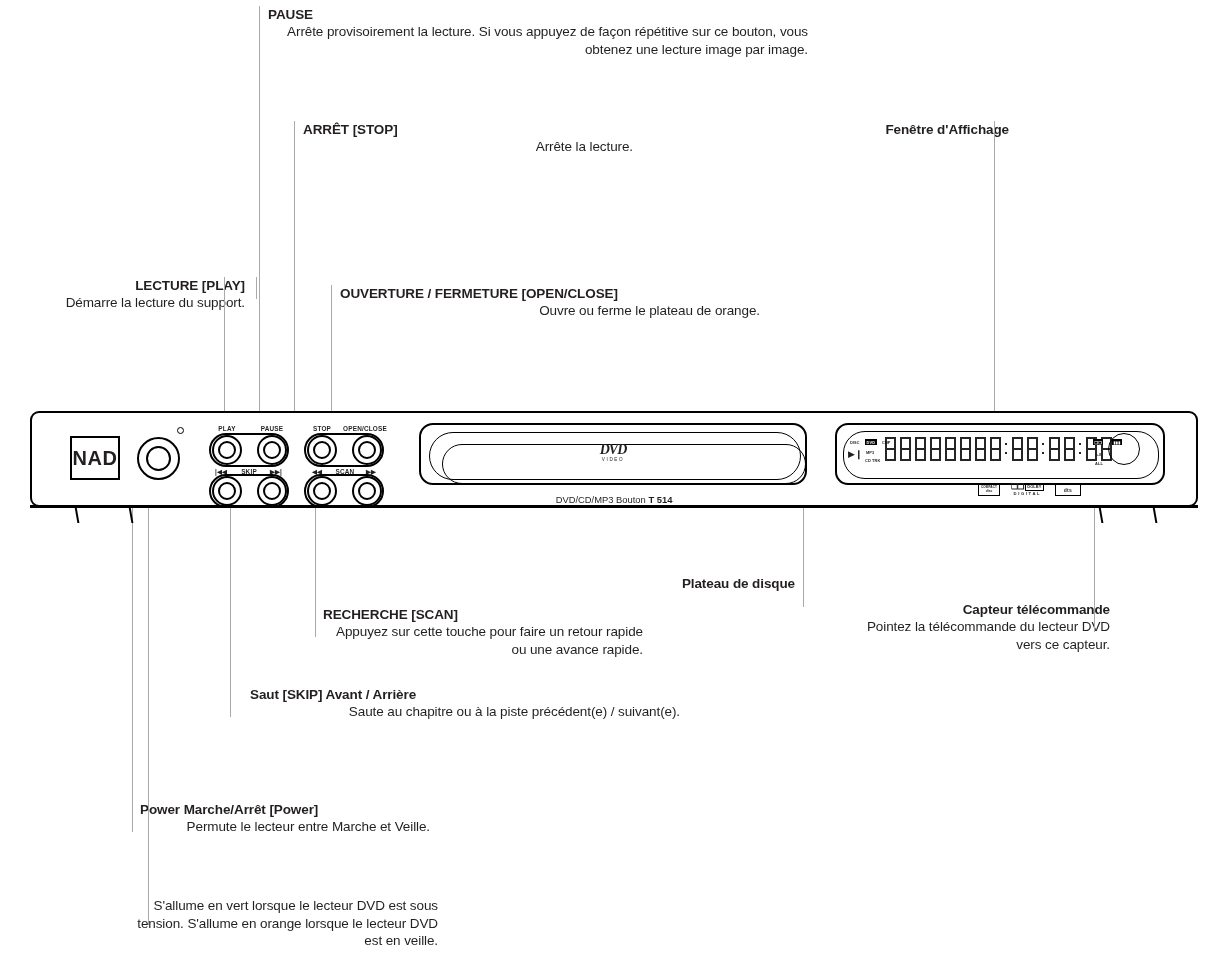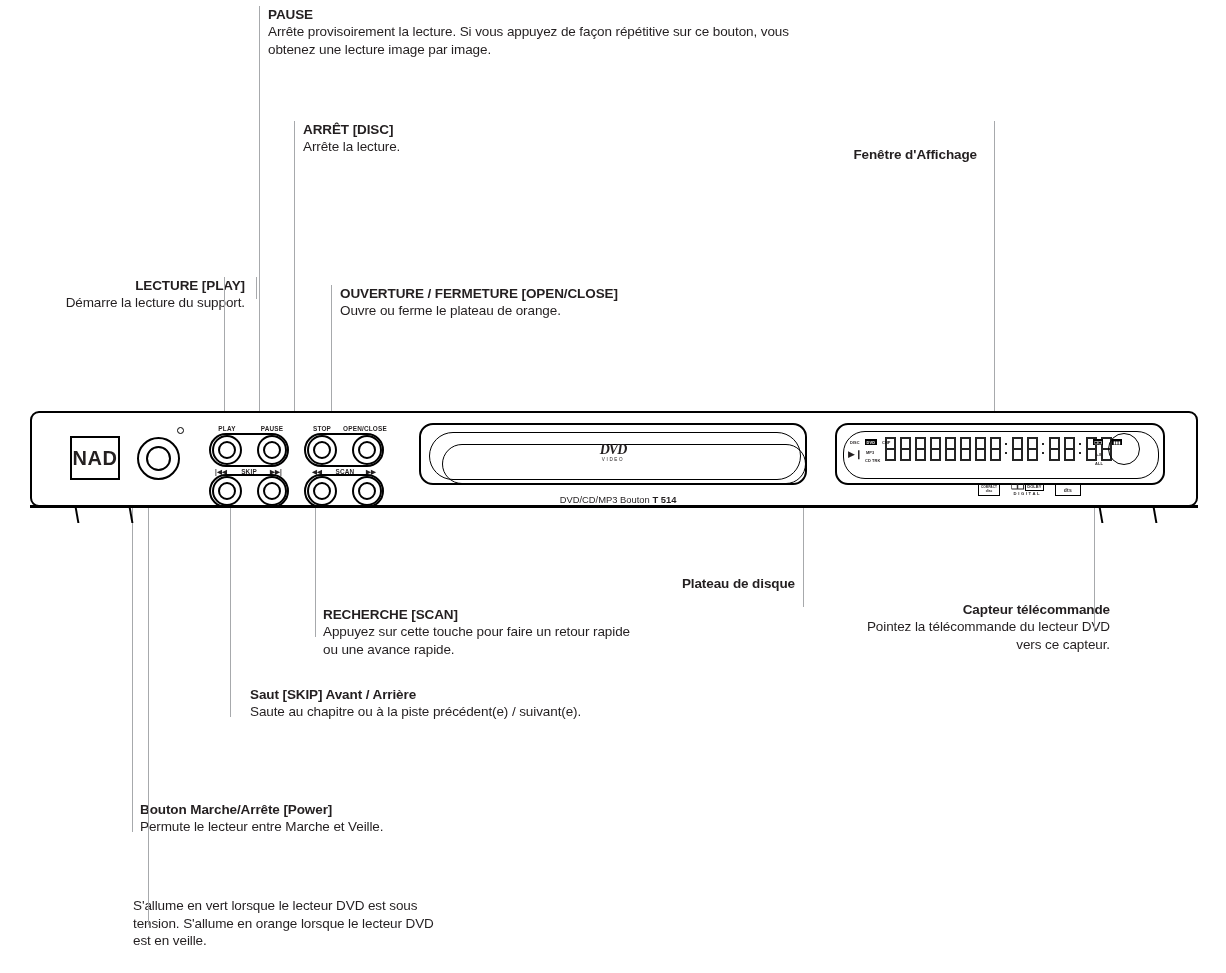--- a/index.html
+++ b/index.html
@@ -11,29 +11,30 @@
     overflow:hidden;
   }
   .callout{position:absolute;}
   .callout .c-title{
     font-weight:bold;font-size:13.5px;line-height:17px;
     letter-spacing:-0.1px;
   }
   .callout .c-body{
     font-weight:normal;font-size:13.5px;line-height:17.5px;
     letter-spacing:-0.1px;
+    text-align:right;
   }
   .callout.right{text-align:right;}
   .callout.left{text-align:left;}
 
   
   .vline{position:absolute;background:#a7a9ac;width:1.4px;}
 
   
-  #device{position:absolute;left:30px;top:411px;width:1168px;height:110px;padding-left:8px;}
+  #device{position:absolute;left:30px;top:411px;width:1168px;height:110px;}
   .chassis{
     position:absolute;left:0;top:0;width:1168px;height:96px;
     border:2.2px solid #000;border-radius:9px;
     background:#ffffff;box-sizing:border-box;
   }
   .chassis-base{
     position:absolute;left:0;top:94px;width:1168px;height:3px;background:#000;
   }
   .foot{position:absolute;height:16px;border-left:2px solid #000;border-right:2px solid #000;}
 
@@ -159,25 +160,25 @@
 </style>
 </head>
 <body>
 
 <div class="callout left" style="left:268px;top:6px;width:540px;">
   <div class="c-title">PAUSE</div>
   <div class="c-body">Arrête provisoirement la lecture. Si vous appuyez de façon répétitive sur ce bouton, vous obtenez une lecture image par image.</div>
 </div>
 
 <div class="callout left" style="left:303px;top:121px;width:330px;">
-  <div class="c-title">ARRÊT [DISC]</div>
+  <div class="c-title">ARRÊT [STOP]</div>
   <div class="c-body">Arrête la lecture.</div>
 </div>
 
-<div class="callout right" style="left:612px;top:121px;width:365px;margin-top:25px;">
+<div class="callout right" style="left:644px;top:121px;width:365px;">
   <div class="c-title">Fenêtre d'Affichage</div>
 </div>
 
 <div class="callout right" style="left:0px;top:277px;width:245px;">
   <div class="c-title">LECTURE [PLAY]</div>
   <div class="c-body">Démarre la lecture du support.</div>
 </div>
 
 <div class="callout left" style="left:340px;top:285px;width:420px;">
   <div class="c-title">OUVERTURE / FERMETURE [OPEN/CLOSE]</div>
@@ -197,21 +198,21 @@
   <div class="c-title">RECHERCHE [SCAN]</div>
   <div class="c-body">Appuyez sur cette touche pour faire un retour rapide ou une avance rapide.</div>
 </div>
 
 <div class="callout left" style="left:250px;top:686px;width:430px;">
   <div class="c-title">Saut [SKIP] Avant / Arrière</div>
   <div class="c-body">Saute au chapitre ou à la piste précédent(e) / suivant(e).</div>
 </div>
 
 <div class="callout left" style="left:140px;top:801px;width:290px;">
-  <div class="c-title">Bouton Marche/Arrête [Power]</div>
+  <div class="c-title">Power Marche/Arrêt [Power]</div>
   <div class="c-body">Permute le lecteur entre Marche et Veille.</div>
 </div>
 
 <div class="callout left" style="left:133px;top:897px;width:305px;">
   <div class="c-body">S'allume en vert lorsque le lecteur DVD est sous tension. S'allume en orange lorsque le lecteur DVD est en veille.</div>
 </div>
 
 <div class="vline" style="left:259px;top:6px;height:428px;"></div>
 <div class="vline" style="left:294px;top:121px;height:313px;"></div>
 <div class="vline" style="left:994px;top:121px;height:313px;"></div>

